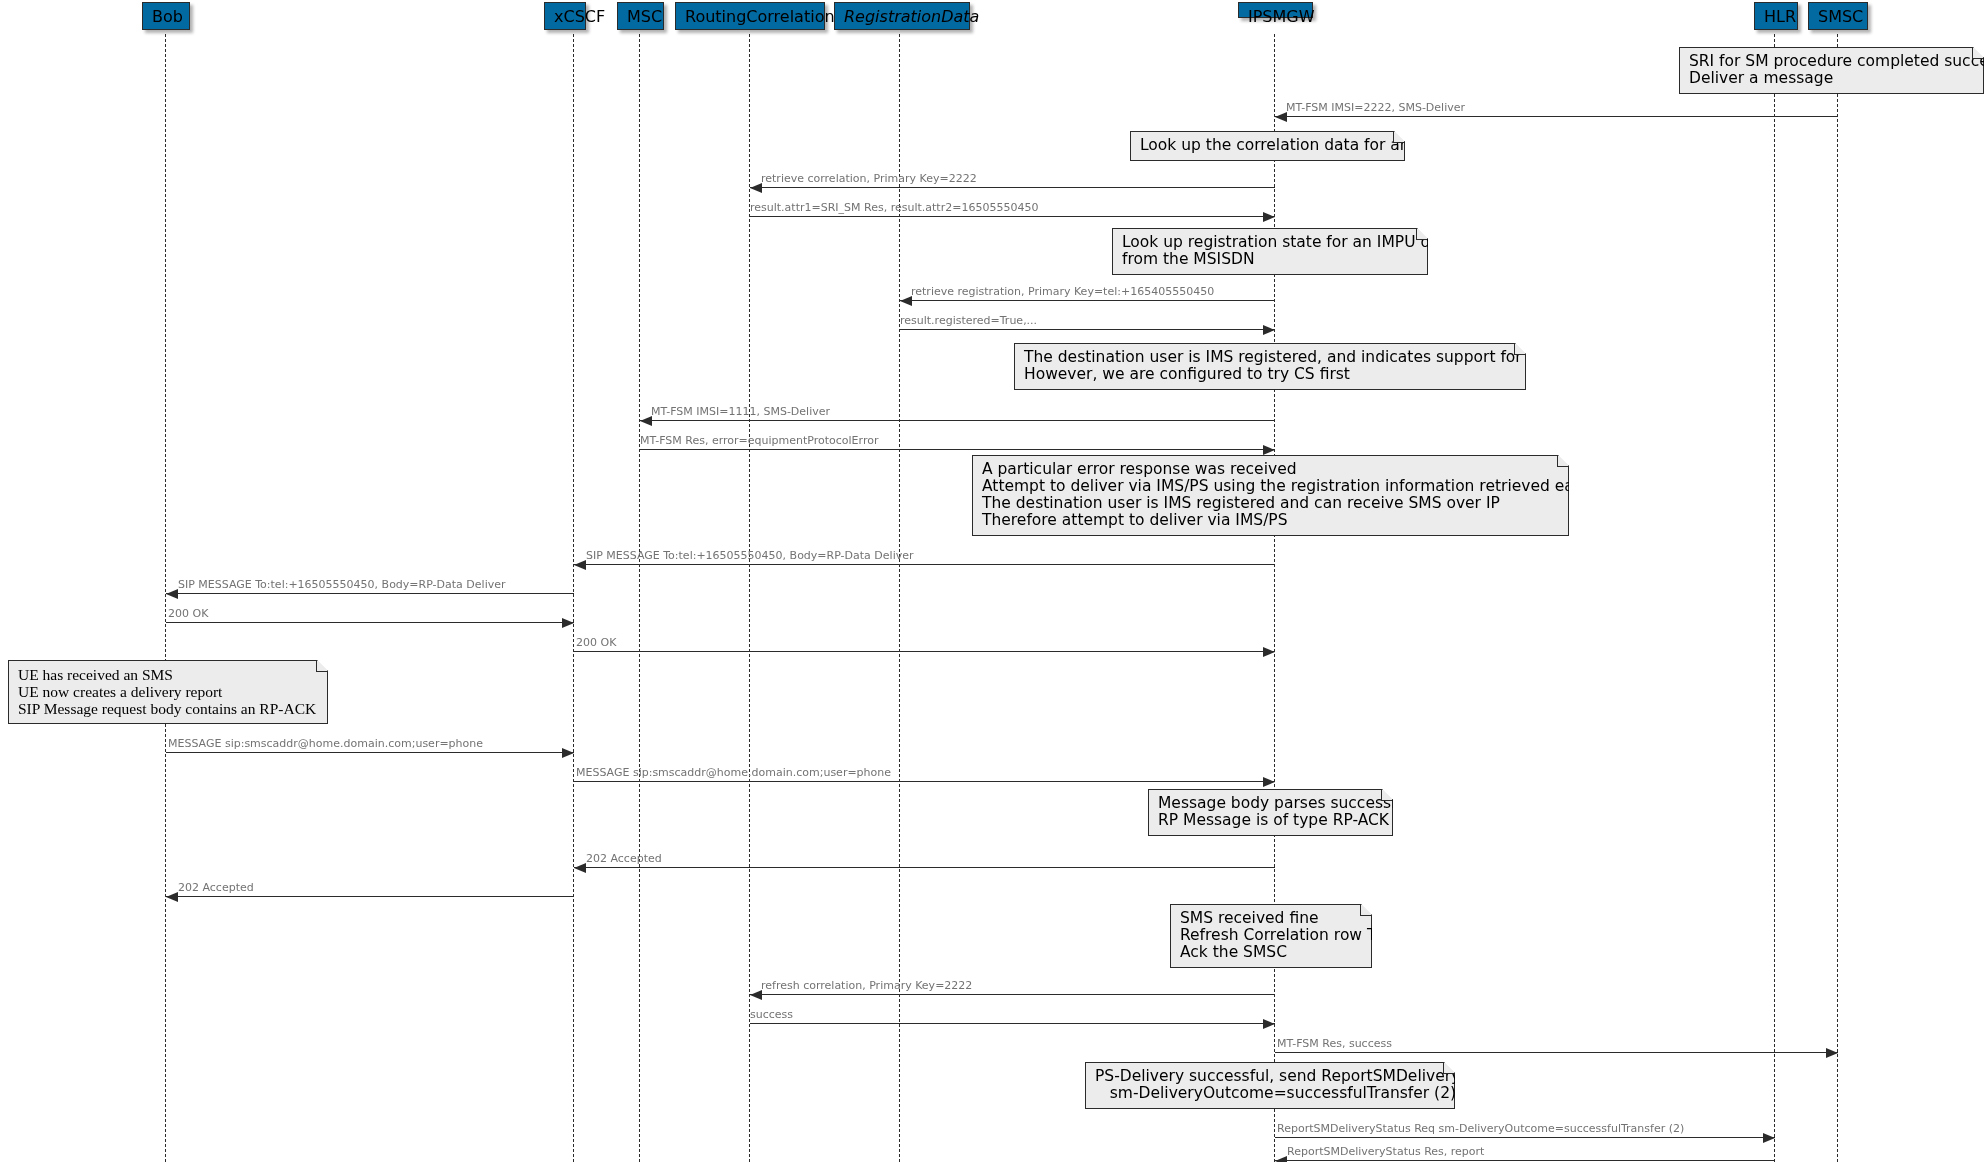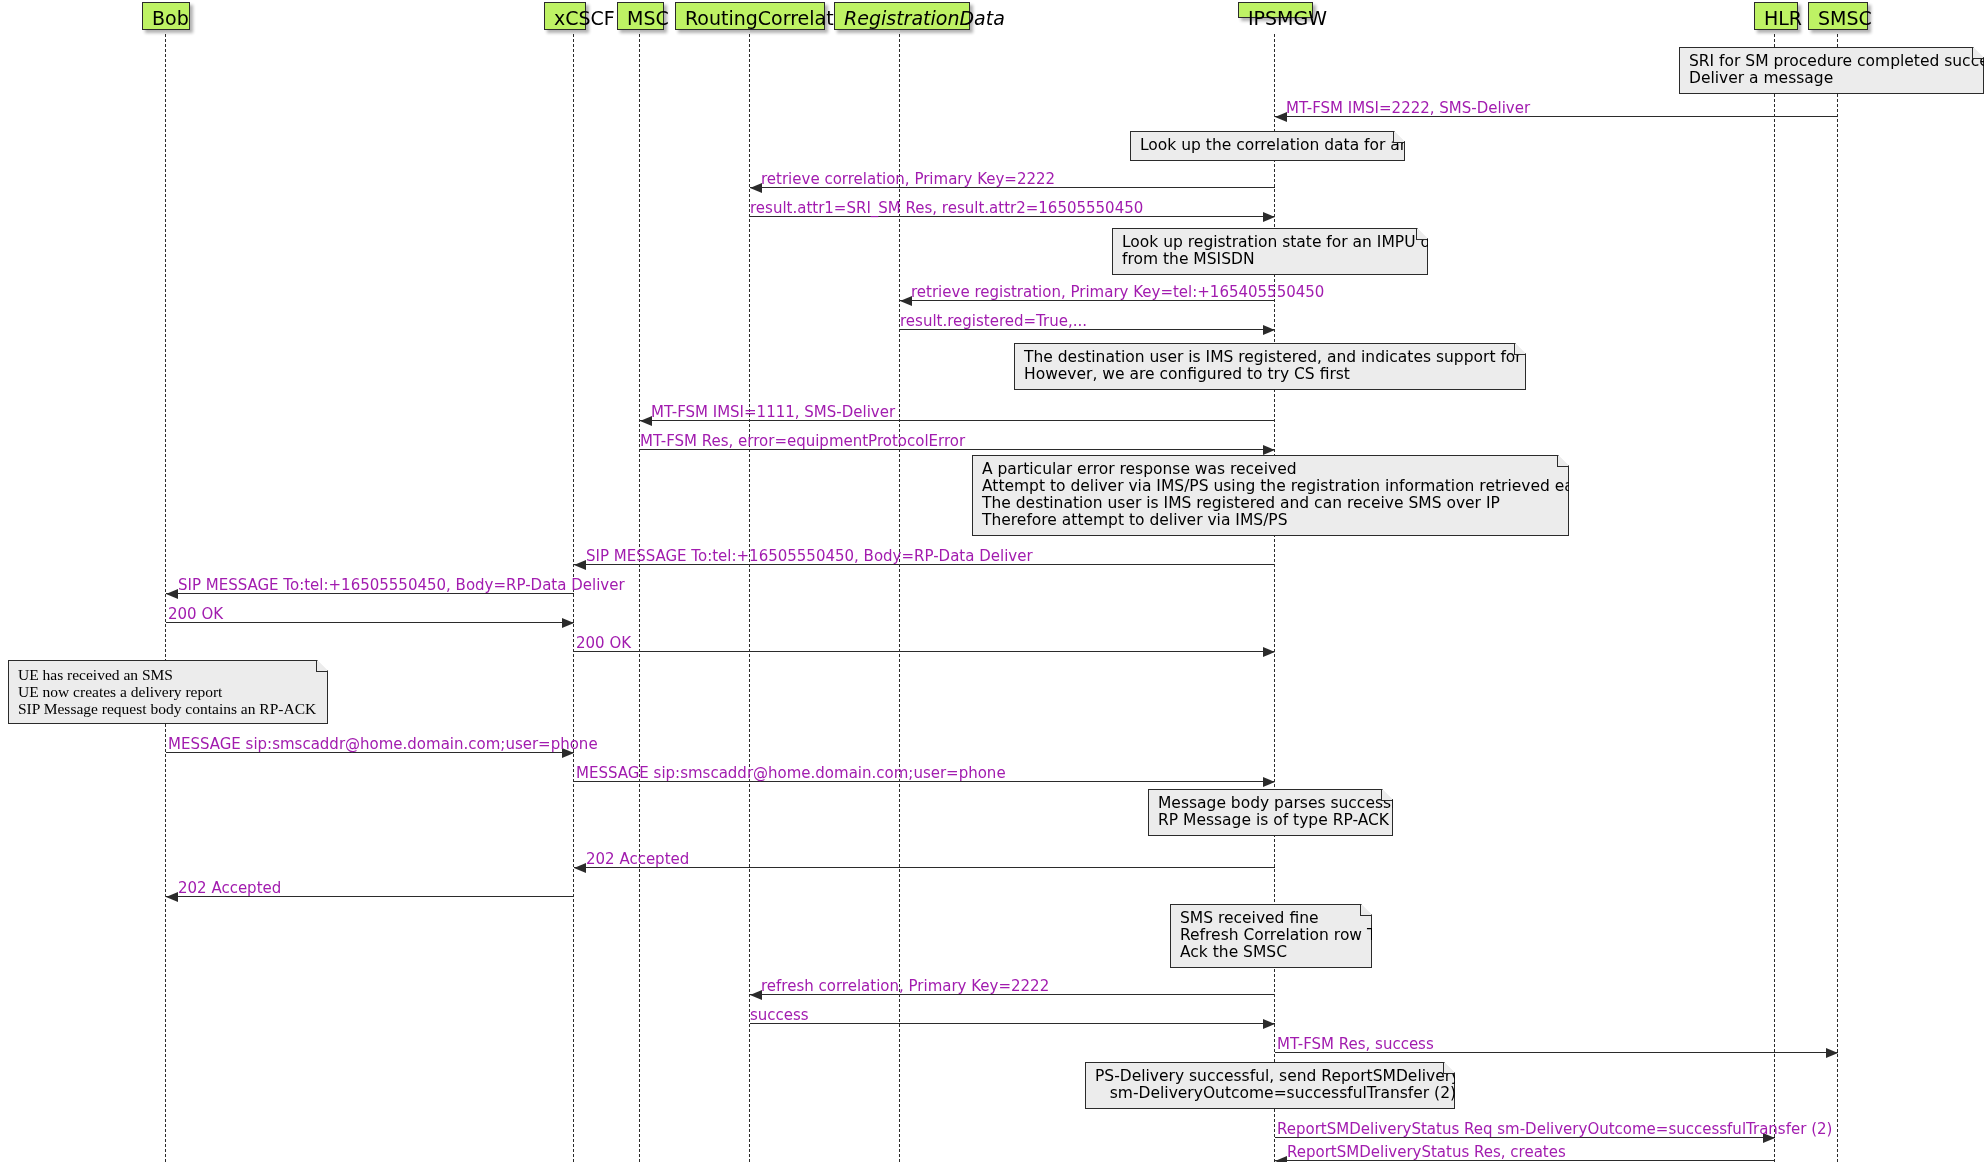--- a/index.html
+++ b/index.html
@@ -16,25 +16,25 @@
     width: 1985px;
     height: 1162px;
     background: #ffffff;
     overflow: hidden;
   }
 
   
   .participant {
     position: absolute;
     box-sizing: border-box;
-    background: #bef264;
+    background: #0369a1;
     border: 1.5px solid #2b2b2b;
     box-shadow: 3px 3px 3px rgba(0,0,0,0.30);
     color: #000000;
-    font-size: 19px;
+    font-size: 16px;
     line-height: 1;
     text-align: center;
     padding: 6px 9px 7px 9px;
     white-space: nowrap;
   }
 
   
   .lifeline {
     position: absolute;
     width: 0;
@@ -69,23 +69,23 @@
   }
 
   
   .msg-line {
     position: absolute;
     height: 0;
     border-top: 1.2px solid #2b2b2b;
   }
   .msg-label {
     position: absolute;
-    font-size: 15px;
+    font-size: 11px;
     line-height: 16px;
-    color: #a21caf;
+    color: #737373;
     white-space: nowrap;
     text-align: center;
   }
   .arrowhead {
     position: absolute;
     width: 0;
     height: 0;
     border-top: 5px solid transparent;
     border-bottom: 5px solid transparent;
   }
@@ -159,21 +159,21 @@
       <div class="arrowhead right" style="top: 1018.5px; left: 1263px;"></div>
       <div class="msg-label" style="left: 750px; top: 1007px;">success</div>
       <div class="msg-line" style="left: 1275px; top: 1052px; width: 563px;"></div>
       <div class="arrowhead right" style="top: 1047.5px; left: 1826px;"></div>
       <div class="msg-label" style="left: 1277px; top: 1036px;">MT-FSM Res, success</div>
       <div class="msg-line" style="left: 1275px; top: 1137px; width: 500px;"></div>
       <div class="arrowhead right" style="top: 1132.5px; left: 1763px;"></div>
       <div class="msg-label" style="left: 1277px; top: 1121px;">ReportSMDeliveryStatus Req sm-DeliveryOutcome=successfulTransfer (2)</div>
       <div class="msg-line" style="left: 1275px; top: 1160px; width: 500px;"></div>
       <div class="arrowhead left" style="top: 1155.5px; left: 1275px;"></div>
-      <div class="msg-label" style="left: 1287px; top: 1144px;">ReportSMDeliveryStatus Res, creates</div>
+      <div class="msg-label" style="left: 1287px; top: 1144px;">ReportSMDeliveryStatus Res, report</div>
     </div>
   <div id="notes-layer">
       <div class="note" style="left: 1679px; top: 47px; width: 305px; min-height: 39px;"><span>SRI for SM procedure completed successfully
 Deliver a message</span><span class="fold"></span></div>
       <div class="note" style="left: 1130px; top: 131px; width: 275px; min-height: 23px;"><span>Look up the correlation data for an IMSI</span><span class="fold"></span></div>
       <div class="note" style="left: 1112px; top: 228px; width: 316px; min-height: 40px;"><span>Look up registration state for an IMPU derived
 from the MSISDN</span><span class="fold"></span></div>
       <div class="note" style="left: 1014px; top: 343px; width: 512px; min-height: 40px;"><span>The destination user is IMS registered, and indicates support for SMS over IP
 However, we are configured to try CS first</span><span class="fold"></span></div>
       <div class="note" style="left: 972px; top: 455px; width: 597px; min-height: 75px;"><span>A particular error response was received

